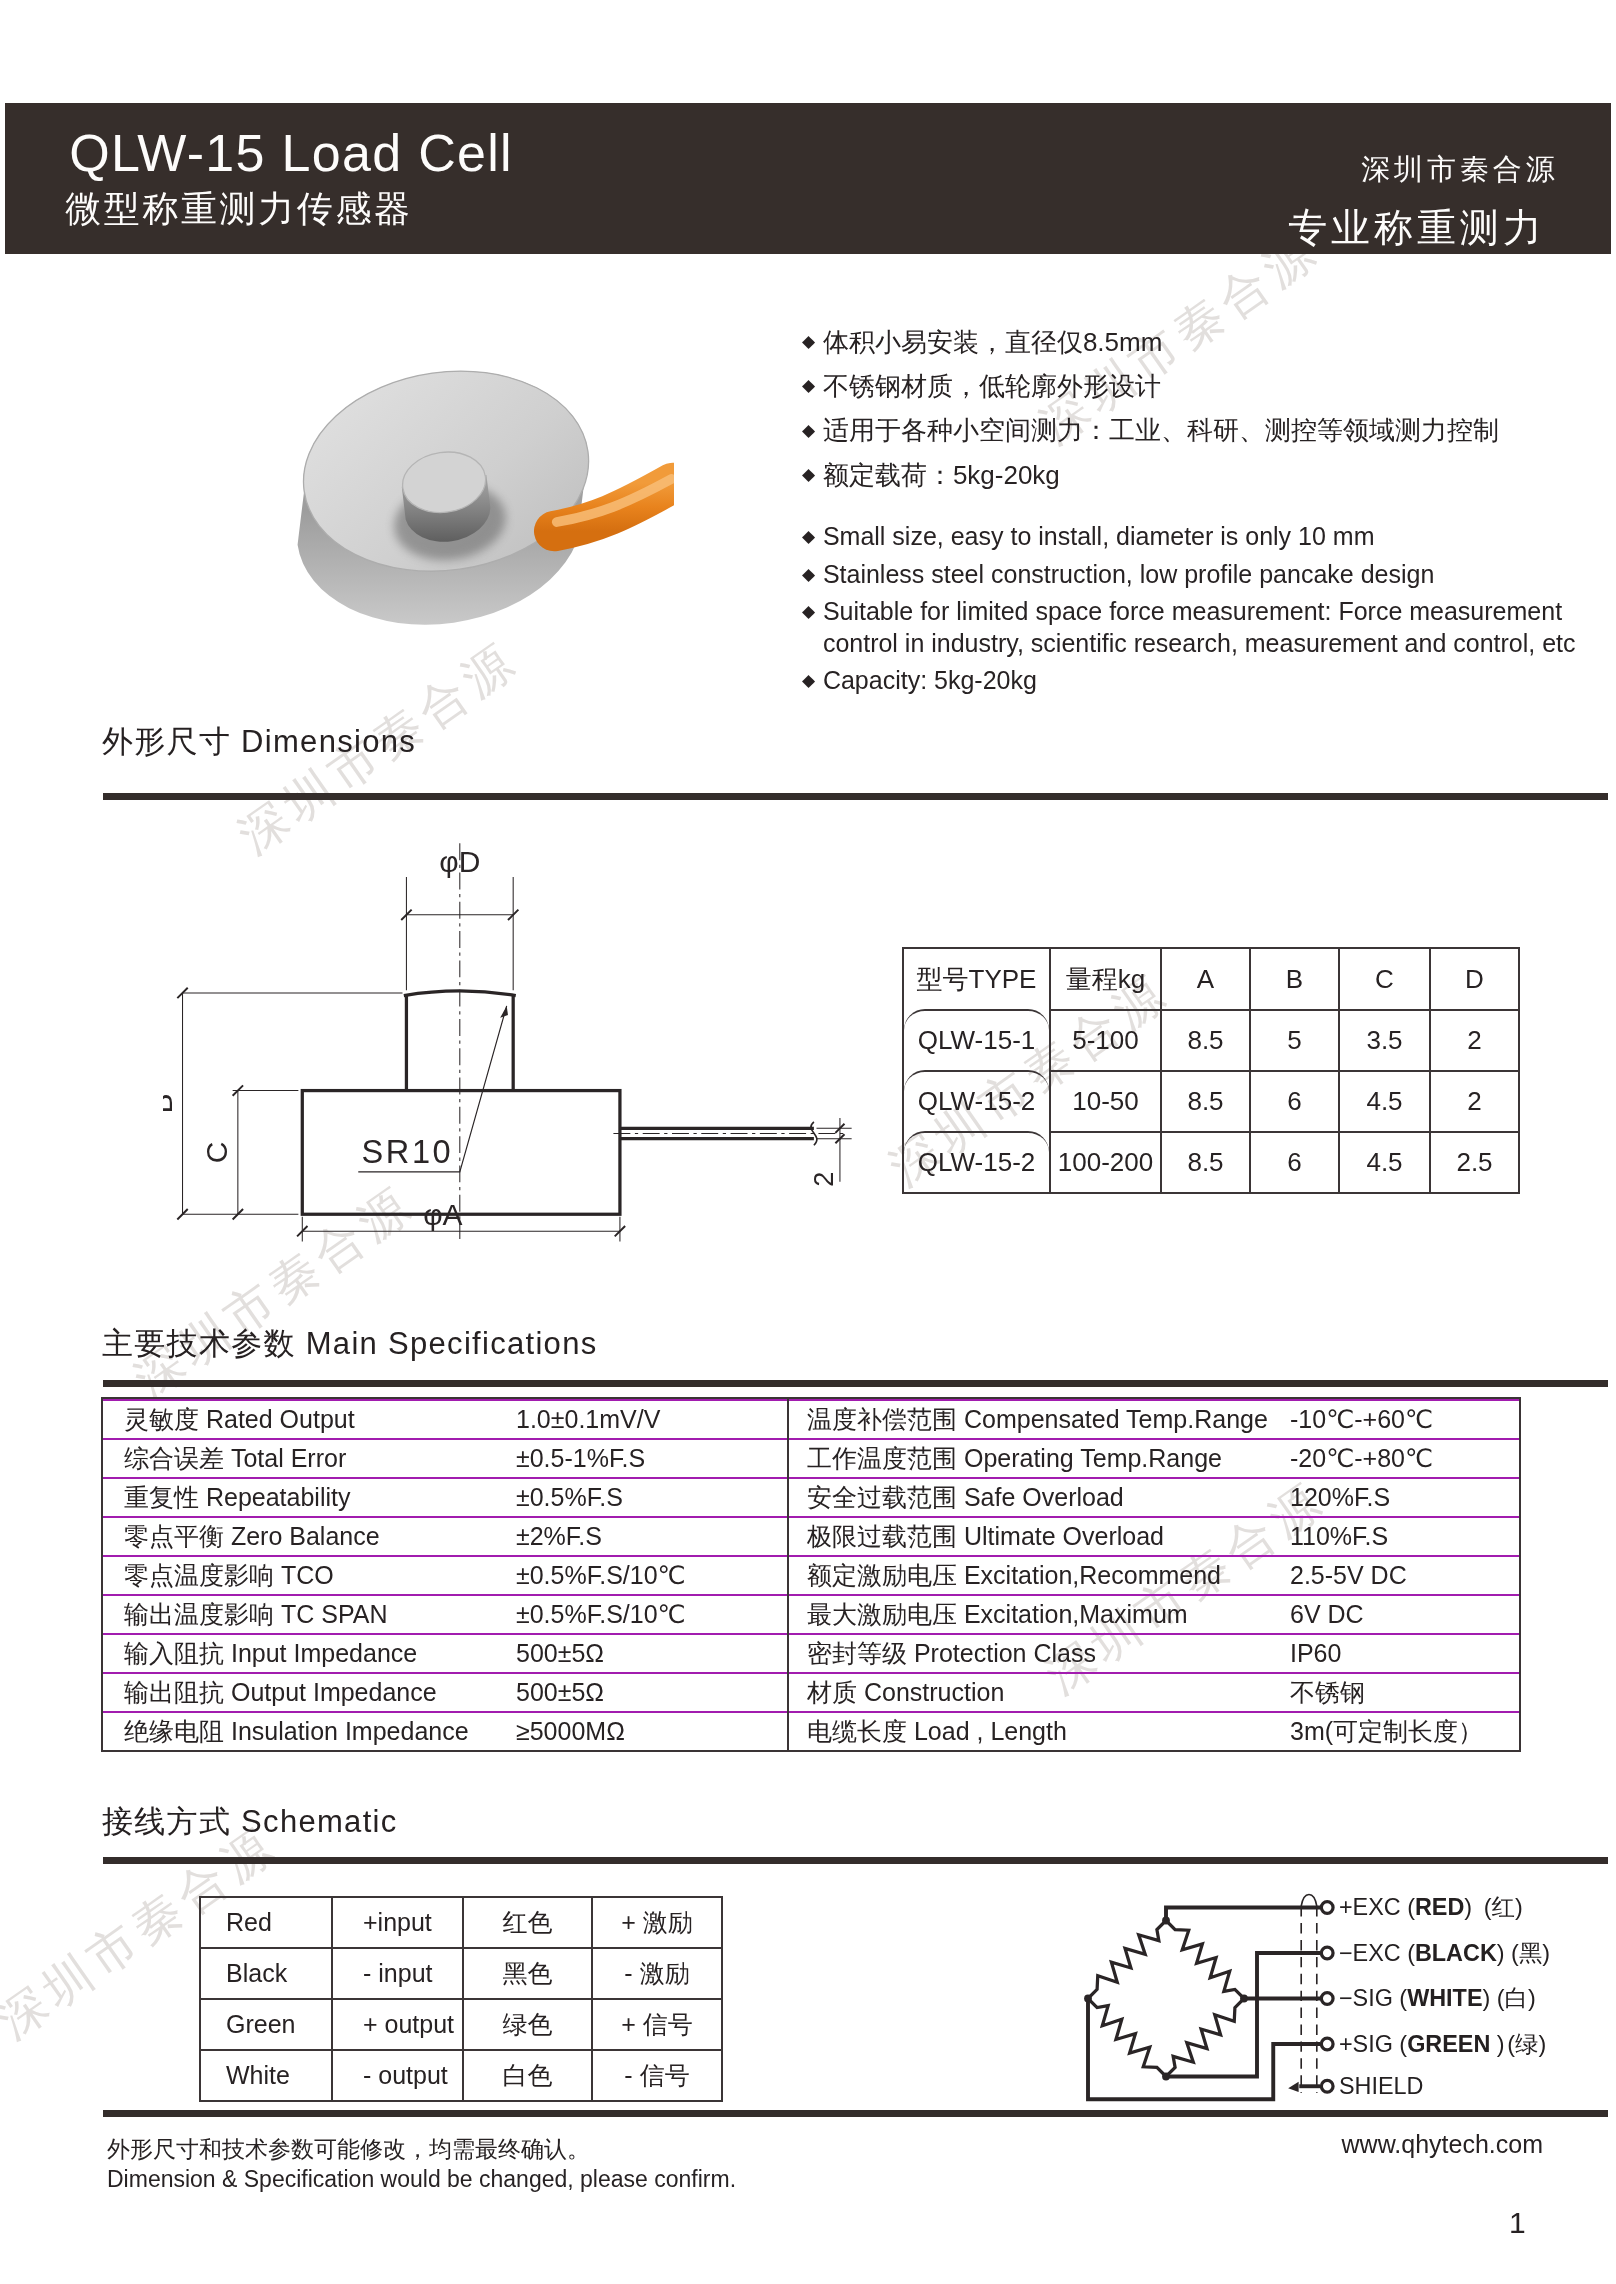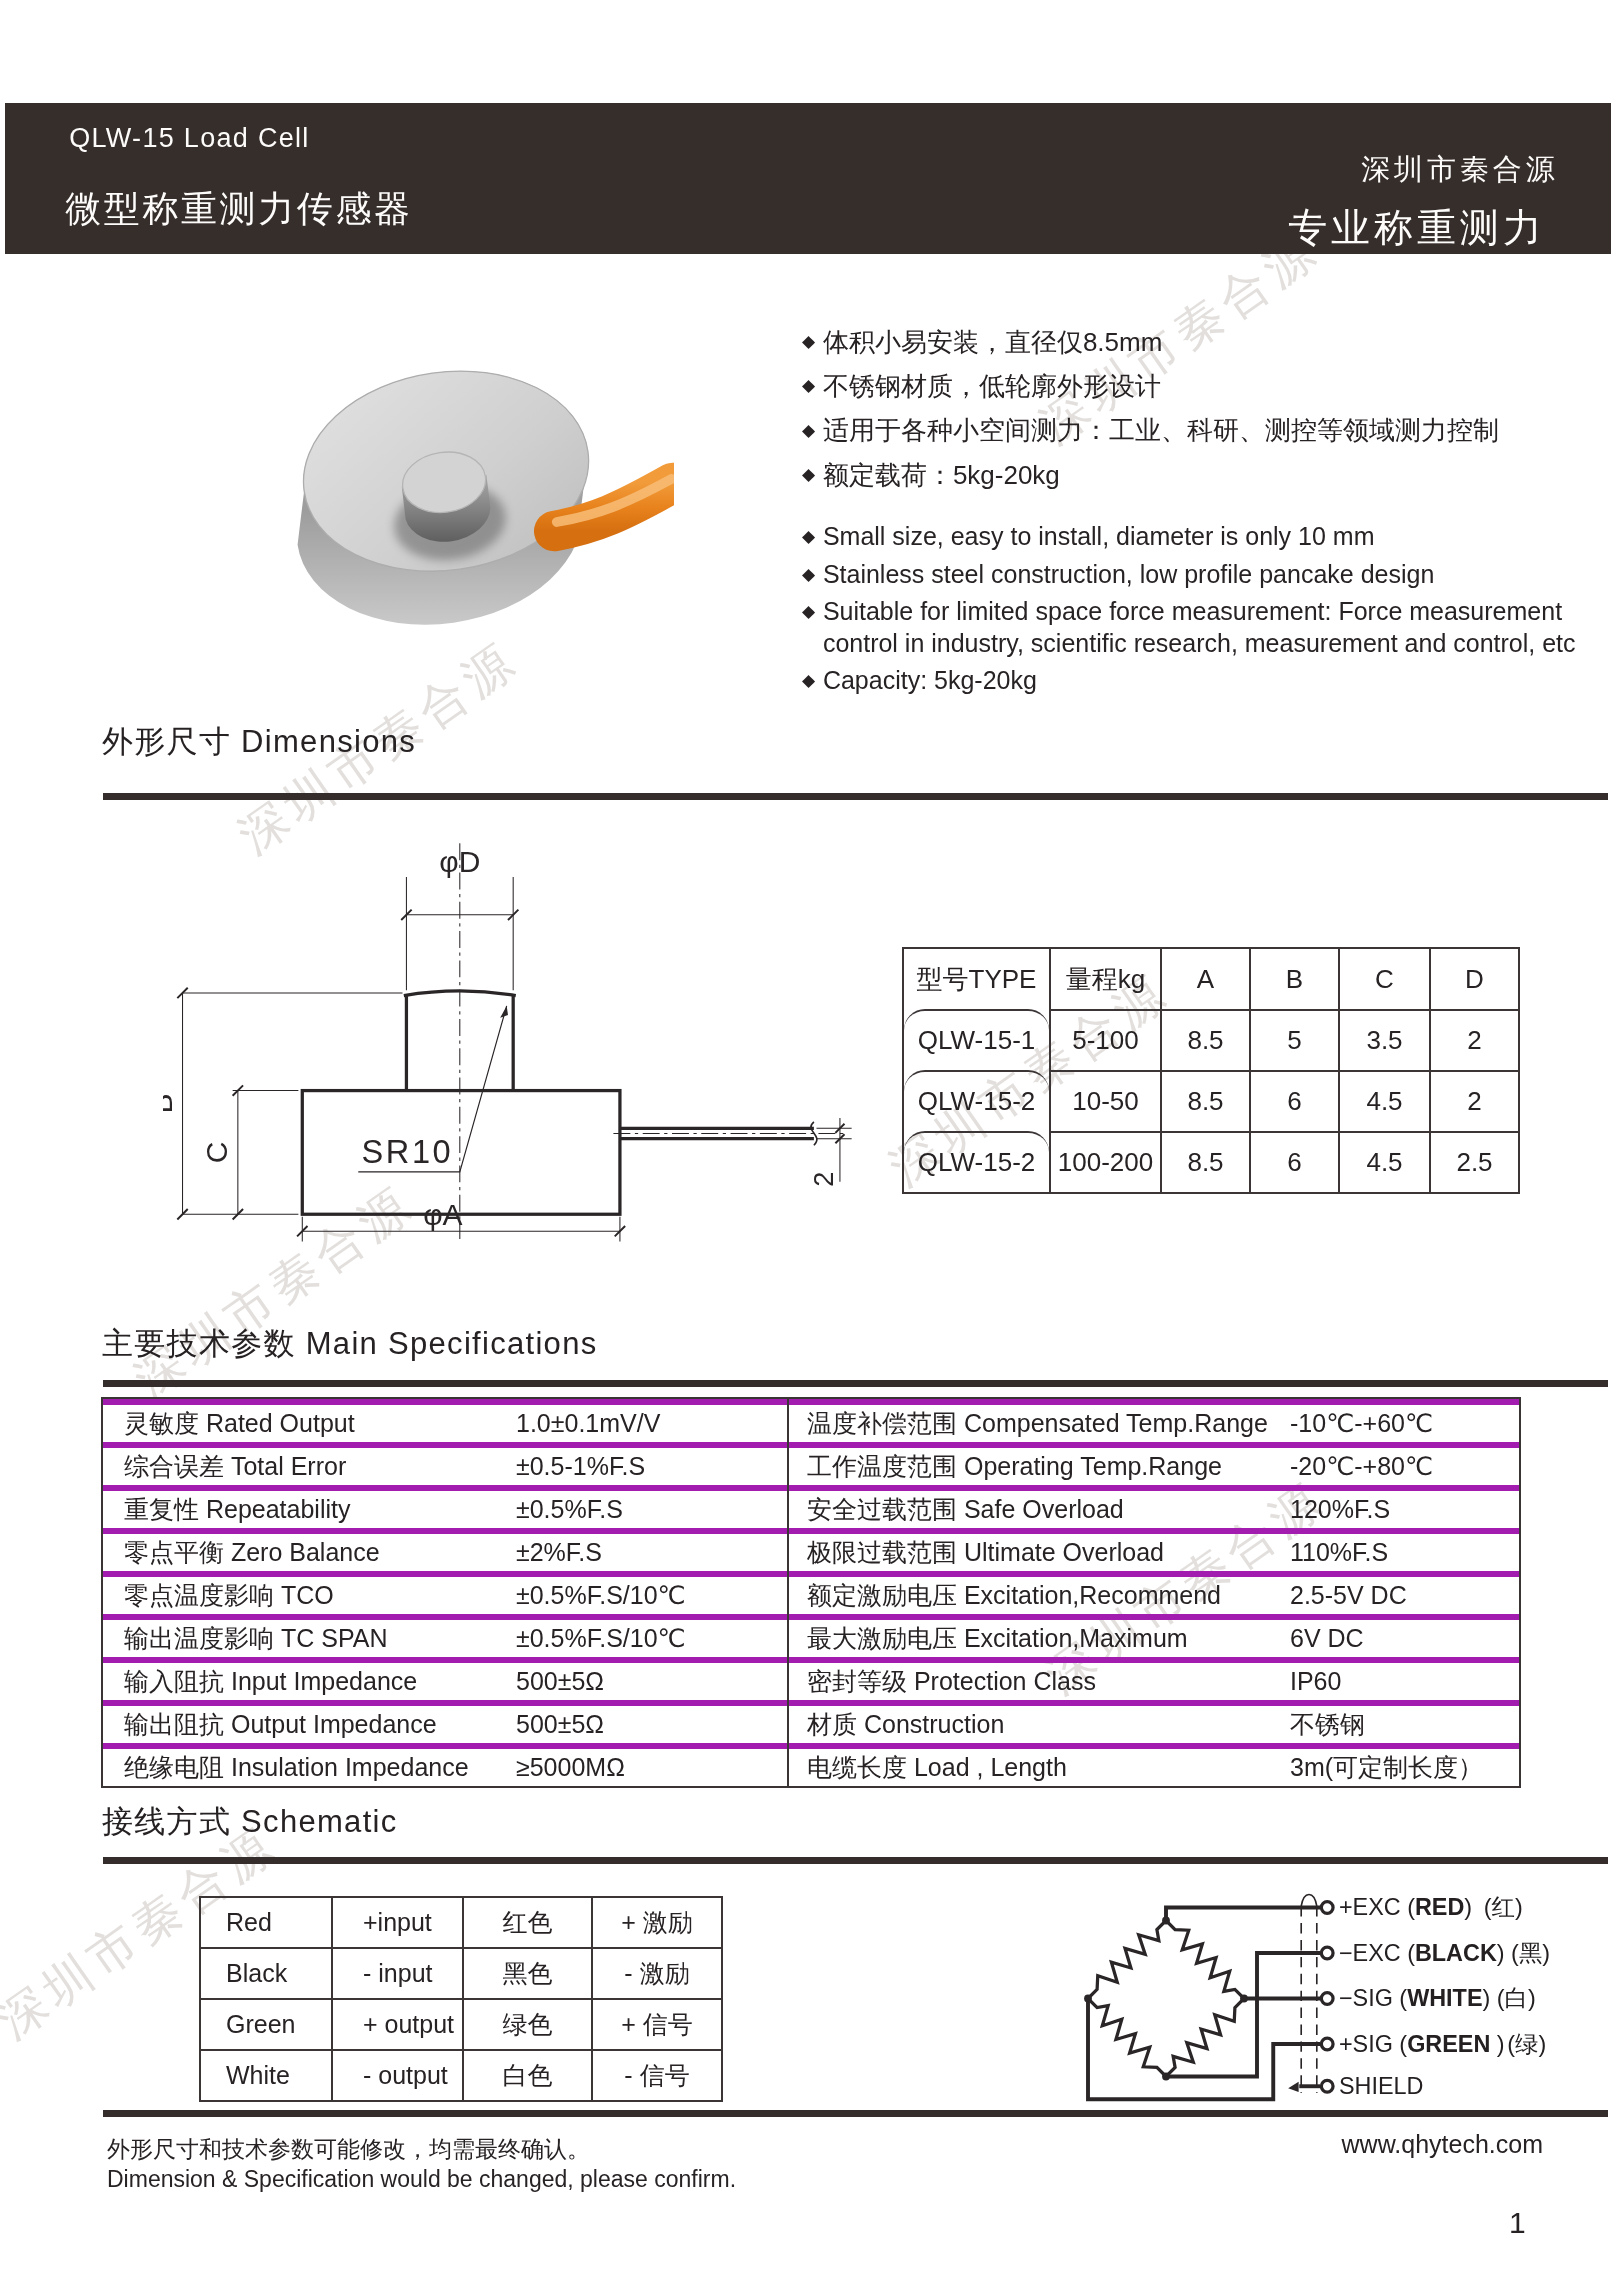--- a/index.html
+++ b/index.html
@@ -4,21 +4,21 @@
 <style>
   html,body{margin:0;padding:0;background:#ffffff;}
   #page{position:relative;width:1616px;height:2284px;background:#ffffff;overflow:hidden;
         font-family:"Liberation Sans","DejaVu Sans",sans-serif;color:#272223;}
   
   .wm{position:absolute;font-size:48px;letter-spacing:6.5px;color:#e2dfdd;
       transform:rotate(-35deg);white-space:nowrap;z-index:0;}
   .layer{position:absolute;inset:0;z-index:1;}
   
   .hdr{position:absolute;left:5.2px;top:103px;width:1606px;height:151px;background:#362e2b;color:#fdfcfb;}
-  .hdr-title{position:absolute;left:64px;top:19.5px;font-size:27px;letter-spacing:1.3px;}
+  .hdr-title{position:absolute;left:64px;top:19.5px;font-size:52px;letter-spacing:1.3px;}
   .hdr-sub{position:absolute;left:60px;top:82px;font-size:36px;letter-spacing:2.6px;}
   .hdr-co1{position:absolute;left:1356px;top:47px;font-size:29px;letter-spacing:3.9px;}
   .hdr-co2{position:absolute;left:1283px;top:98px;font-size:39px;letter-spacing:3.9px;}
   
   .feats{position:absolute;left:802px;top:326px;width:811px;}
   .feat{display:flex;align-items:flex-start;line-height:1.25;}
   .feat .dm{font-size:17px;margin:5.2px 7.8px 0 0;flex:0 0 auto;}
   .feat.cn{font-size:26px;margin-bottom:11.7px;}
   .feat.en{font-size:25px;margin-bottom:6.5px;}
   .grp-gap{height:18px;}
@@ -33,21 +33,21 @@
   .dimtbl .c.r0{border-top:none;height:60px;}
   .dimtbl .c.c0{border-left:none;border-radius:21px;}
   
   .spec{position:absolute;left:101px;top:1397px;width:1416px;border:2.6px solid #3a3435;font-size:25px;}
   .cap-row{position:relative;height:37px;display:flex;align-items:center;}
   .cap-row .lbl{padding-left:21px;}
   .cap-row .val{position:absolute;left:413px;}
   .spec-grid{display:flex;}
   .col-l{width:684px;}
   .col-r{flex:1;border-left:2px solid #3a3435;}
-  .srow{position:relative;height:37px;border-top:6px solid #a21caf;display:flex;align-items:center;}
+  .srow{position:relative;height:37px;border-top:2px solid #a21caf;display:flex;align-items:center;}
   .col-l .srow .lbl{padding-left:21px;}
   .col-l .srow .val{position:absolute;left:413px;}
   .col-r .srow .lbl{padding-left:18px;}
   .col-r .srow .val{position:absolute;left:501px;}
   
   .wire{position:absolute;left:199px;top:1896px;border:2.6px solid #3b3536;
         display:grid;grid-template-columns:130px 131px 129px 130px;font-size:25px;}
   .wire .c{height:49px;display:flex;align-items:center;border-top:2px solid #3b3536;border-left:2px solid #3b3536;}
   .wire .c.r0{border-top:none;}
   .wire .c.c0{border-left:none;padding-left:25px;}

